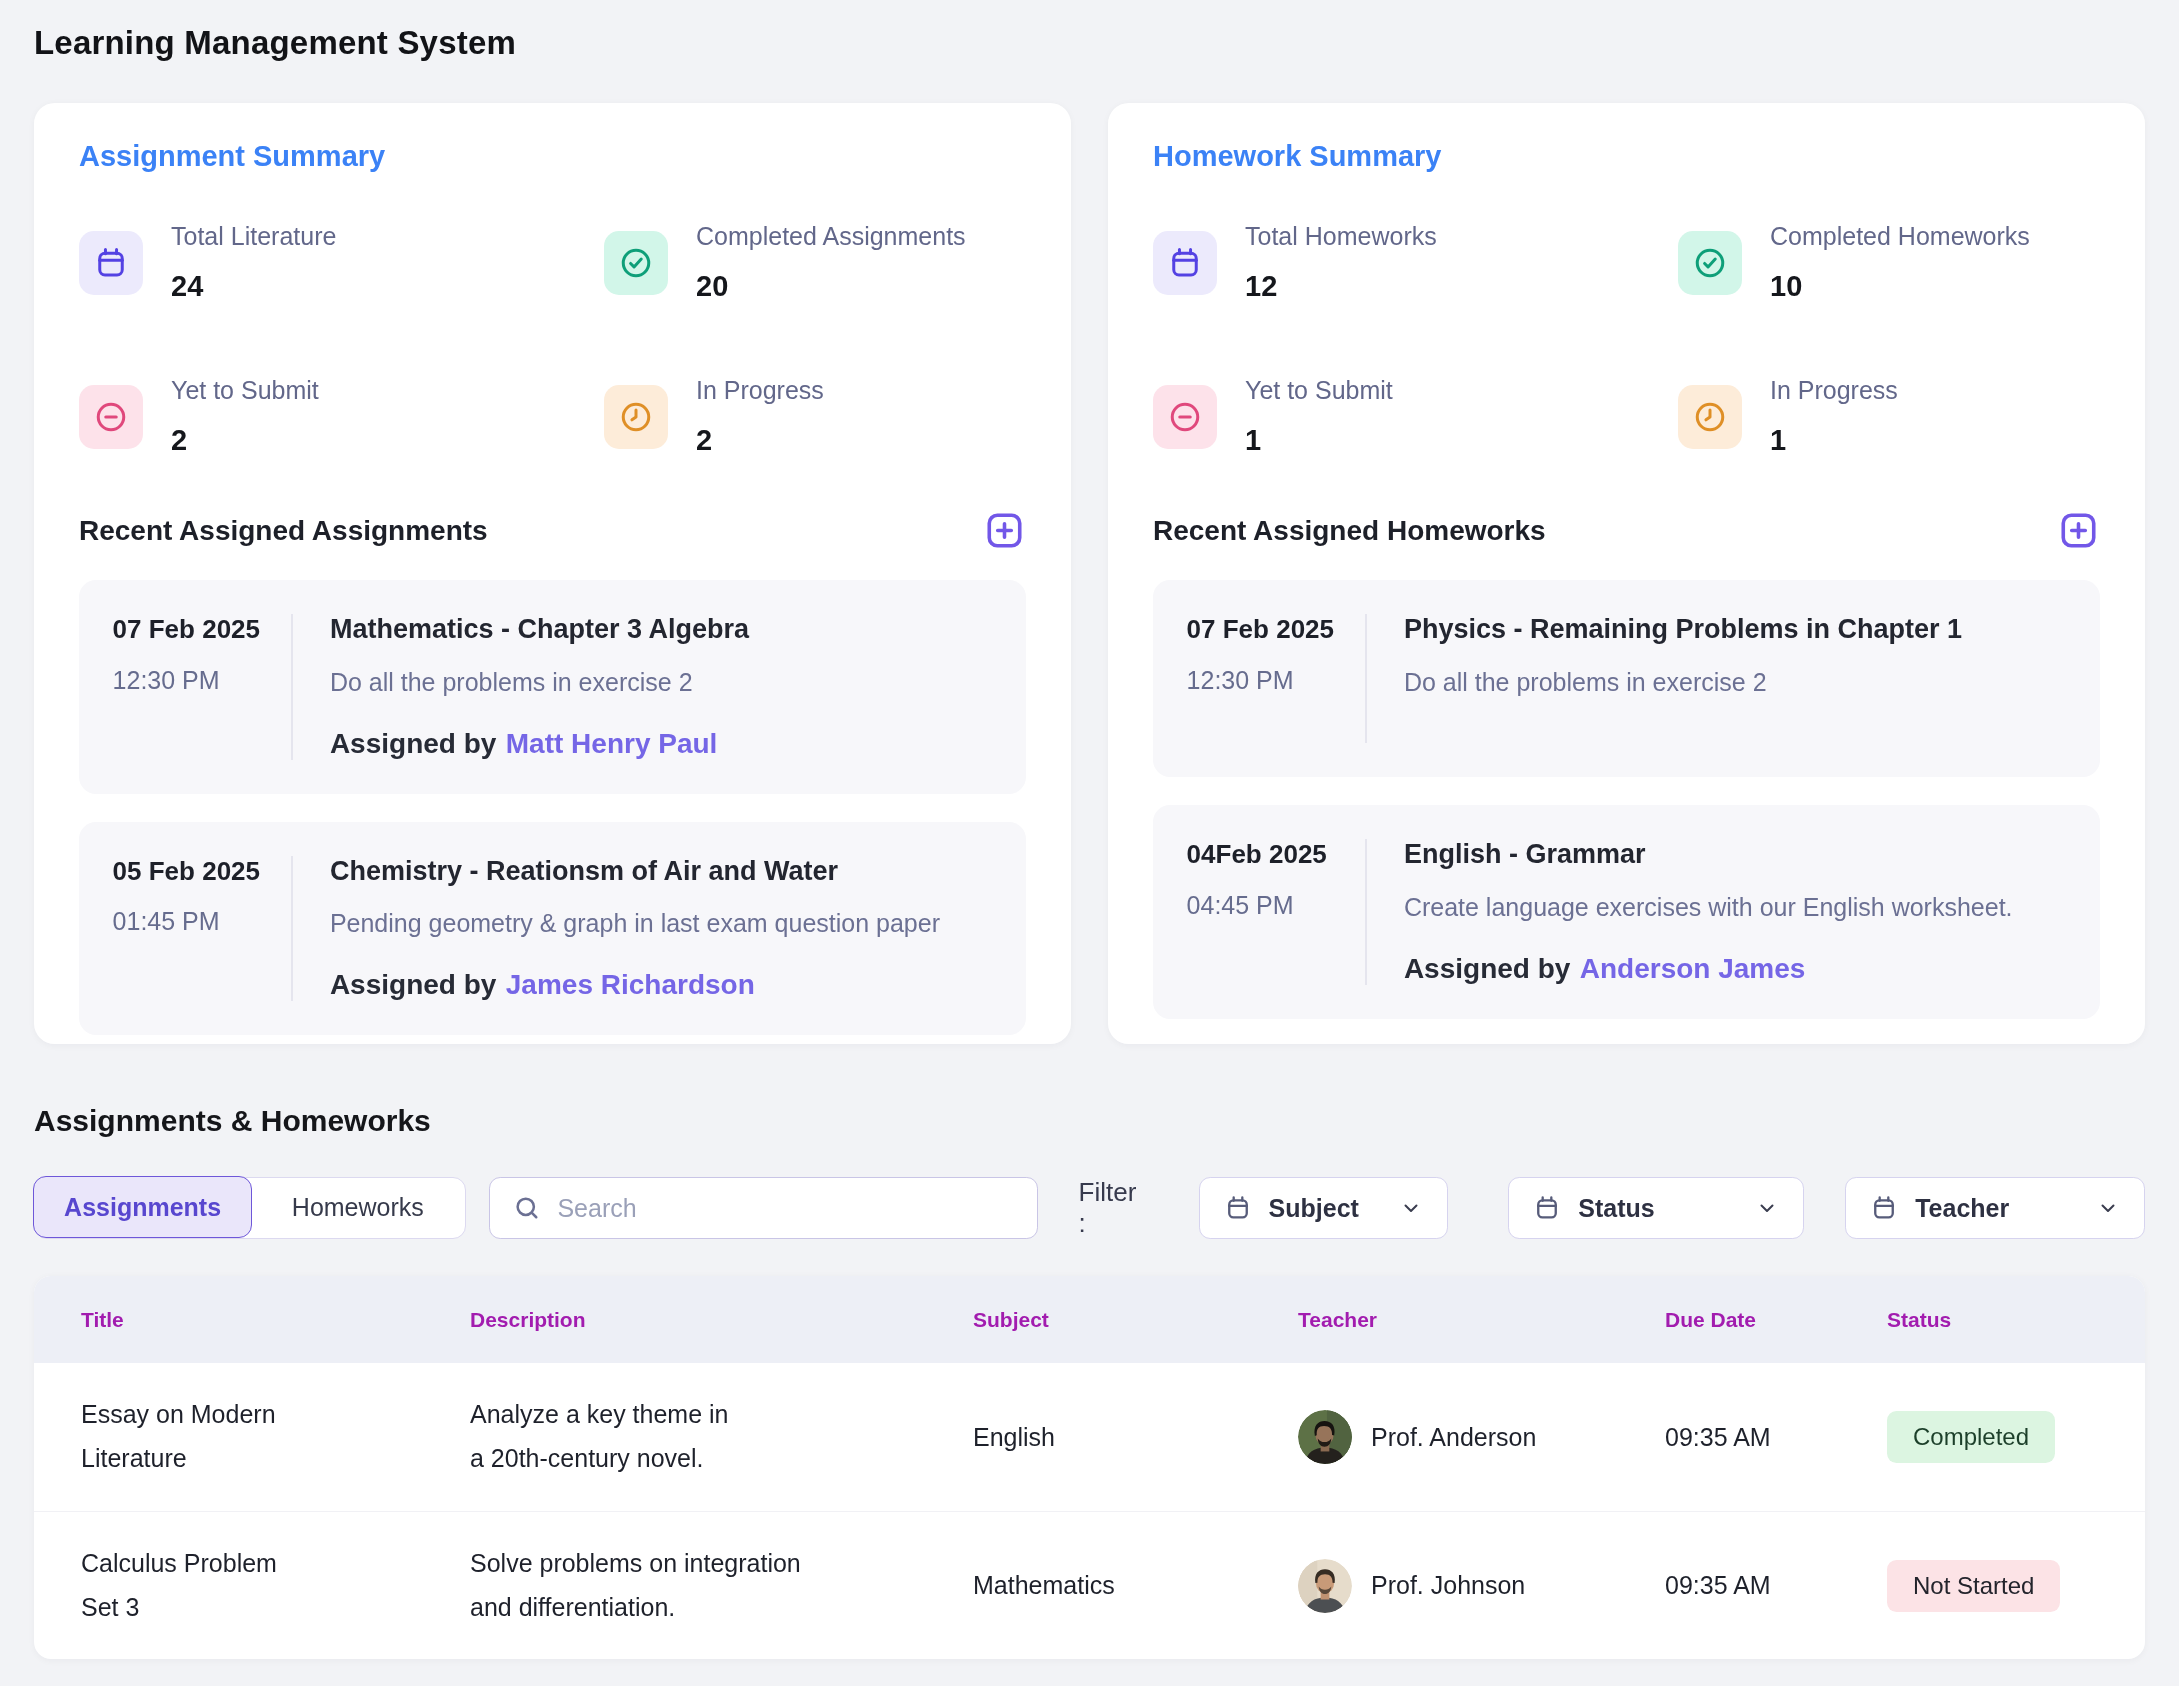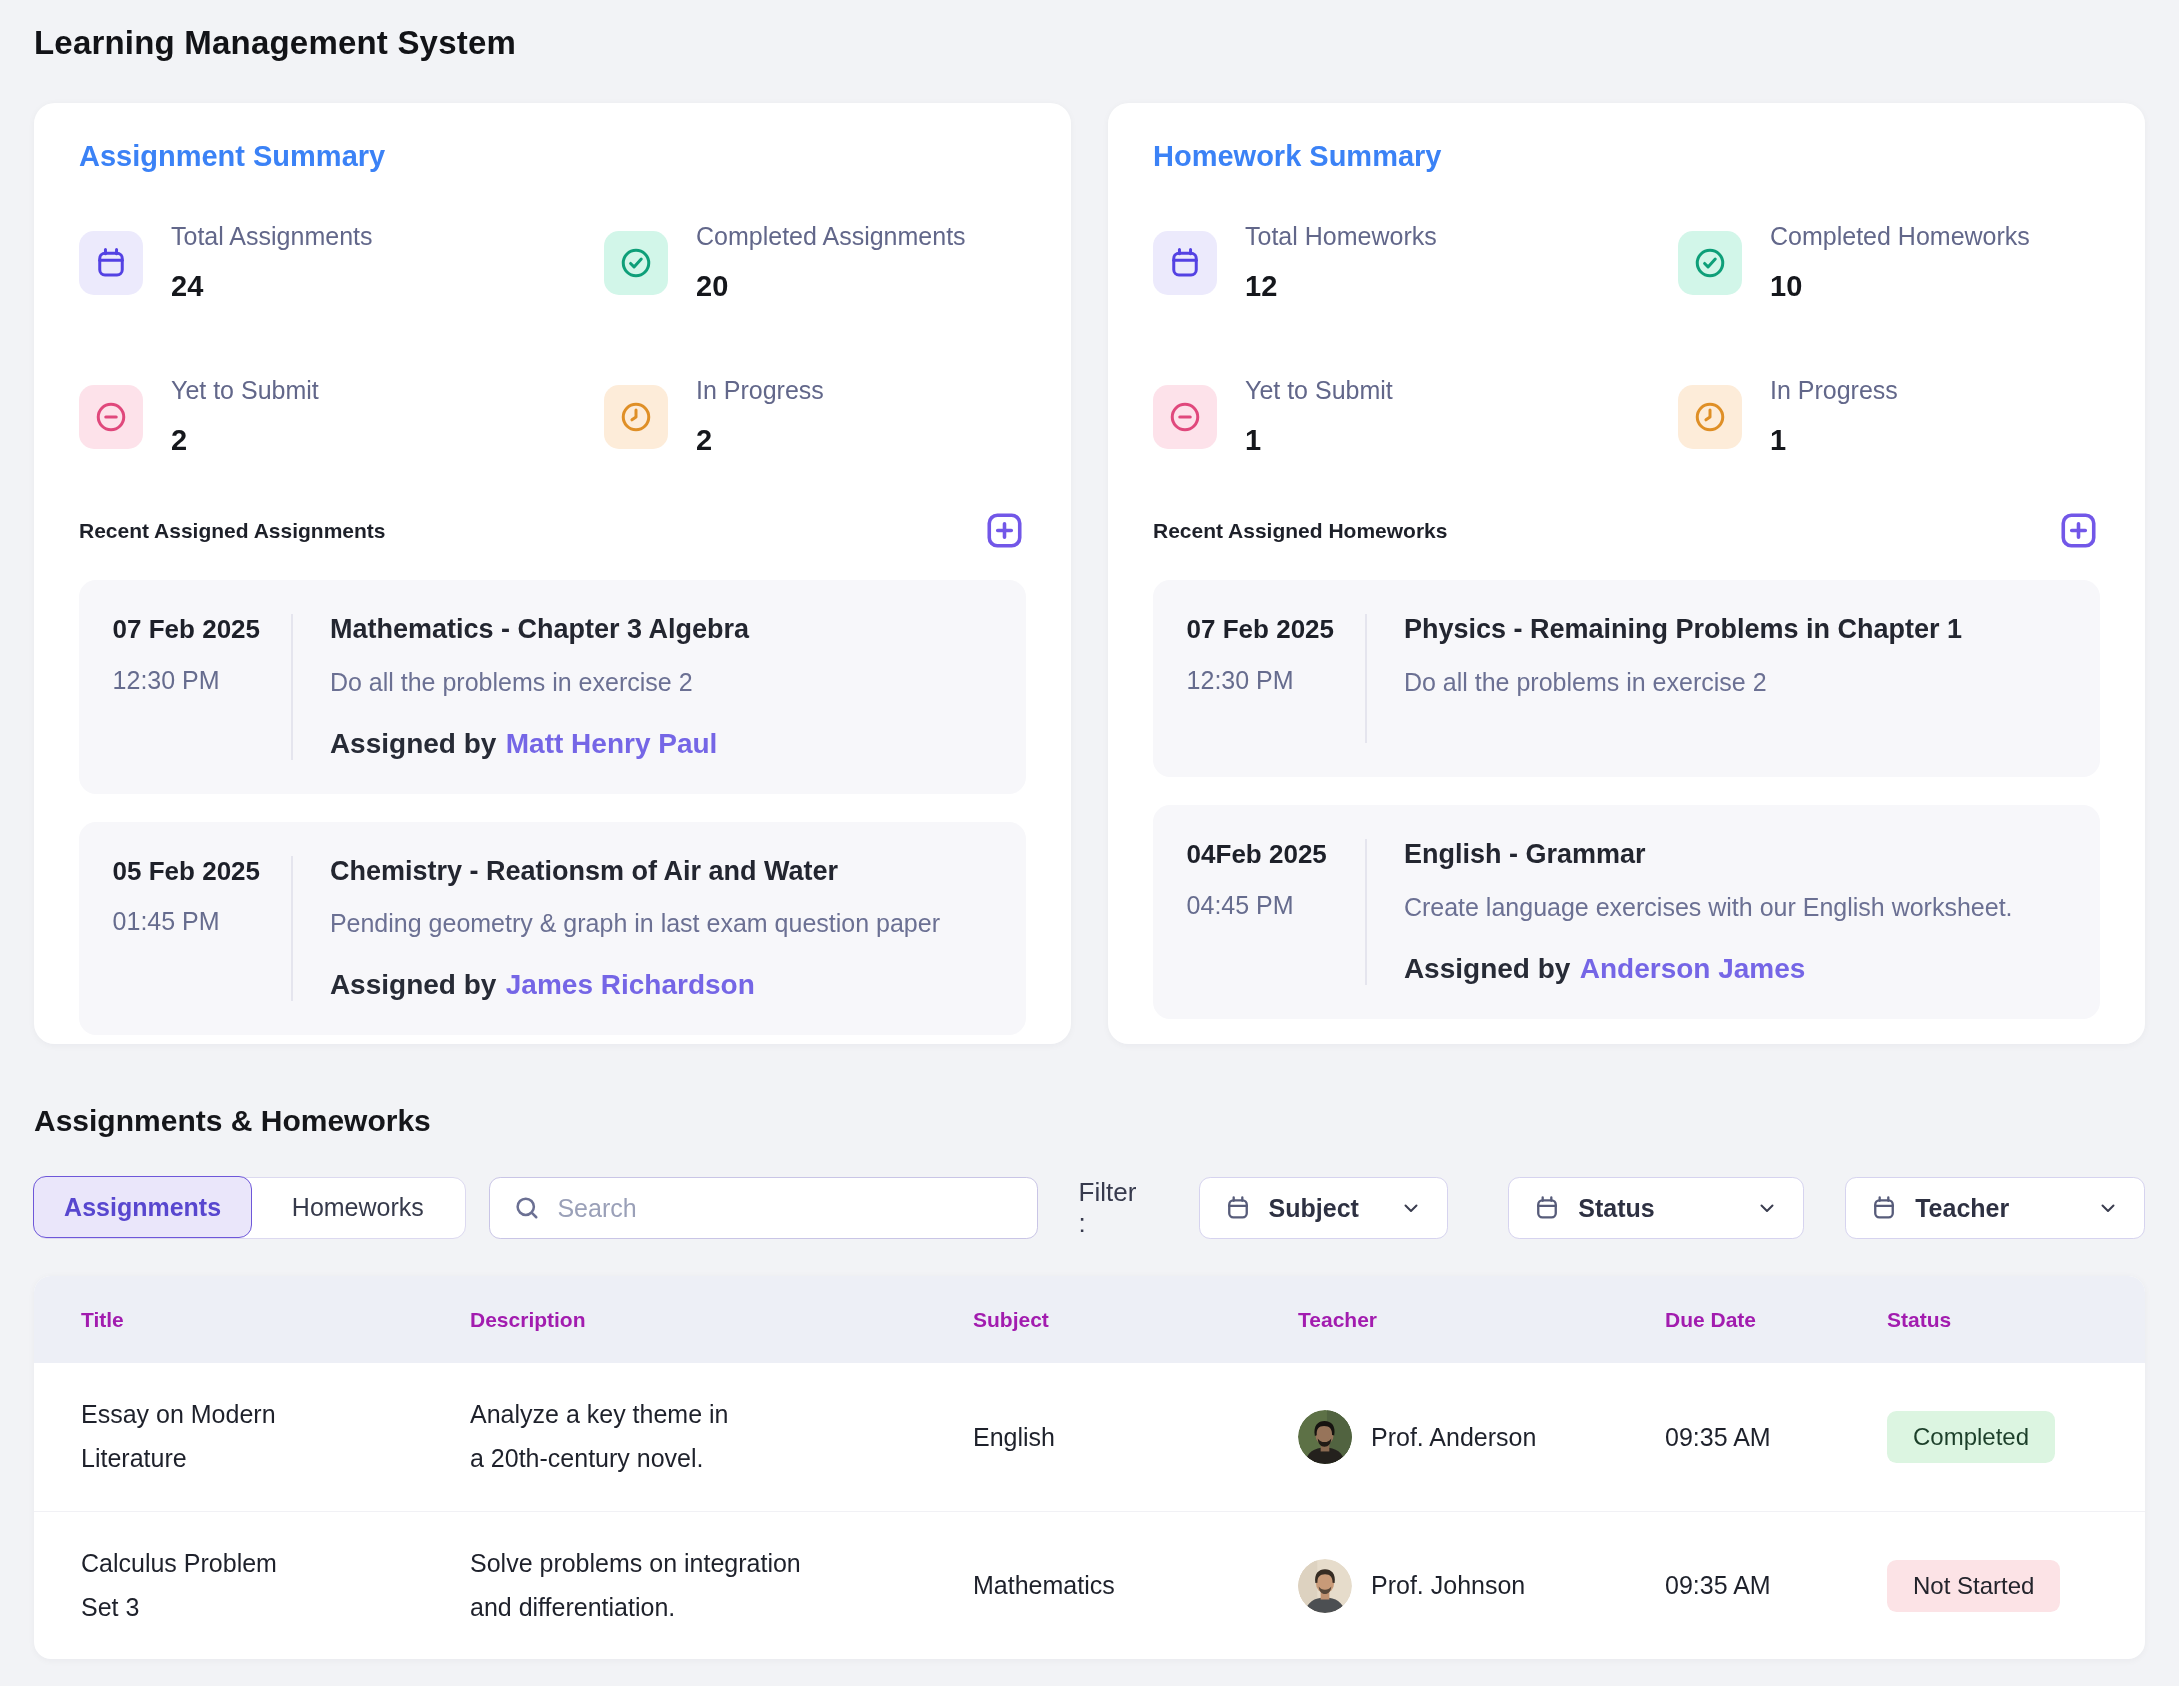--- a/index.html
+++ b/index.html
@@ -41,21 +41,21 @@
   }
   .stat-icon svg { width: 36px; height: 36px; }
   .tile-lavender { background: #eceafc; } .tile-lavender svg { stroke: #5442e3; }
   .tile-mint     { background: #d2f6e9; } .tile-mint svg     { stroke: #0e9f79; }
   .tile-rose     { background: #fde2ea; } .tile-rose svg     { stroke: #e0487c; }
   .tile-peach    { background: #fdecd9; } .tile-peach svg    { stroke: #df8f26; }
   .stat-label { font-size: 25px; color: #62678a; font-weight: 500; }
   .stat-value { font-size: 29px; font-weight: 700; color: #15171c; margin-top: 19px; }
 
   .recent-head { display: flex; align-items: center; justify-content: space-between; margin-top: 52px; }
-  .recent-title { font-size: 21px; font-weight: 700; color: #1d2029; }
+  .recent-title { font-size: 28px; font-weight: 700; color: #1d2029; }
   .add-btn { background: none; border: none; cursor: pointer; line-height: 0; }
   .add-btn svg { width: 43px; height: 43px; stroke: #7257e8; }
 
   .recent-item {
     background: #f7f7fa;
     border-radius: 17px;
     padding: 34px 28px;
     margin-top: 28px;
     display: flex;
     min-height: 197px;
@@ -173,21 +173,21 @@
       <div class="stats-grid">
         <div class="stat">
           <span class="stat-icon tile-lavender">
             <svg viewBox="0 0 24 24" class="icon-stroke">
                 <rect x="4.5" y="5.5" width="15" height="14.5" rx="3.5"></rect>
                 <path d="M4.5 10.2h15"></path>
                 <path d="M8.3 3v2.8M15.7 3v2.8"></path>
               </svg>
           </span>
           <div>
-            <div class="stat-label">Total Assignments</div>
+            <div class="stat-label">Total Literature</div>
             <div class="stat-value">24</div>
           </div>
         </div>
         <div class="stat">
           <span class="stat-icon tile-mint">
             <svg viewBox="0 0 24 24" class="icon-stroke">
                 <circle cx="12" cy="12" r="8.5"></circle>
                 <path d="m8.4 12.3 2.3 2.3 4.8-5.2"></path>
               </svg>
           </span>

